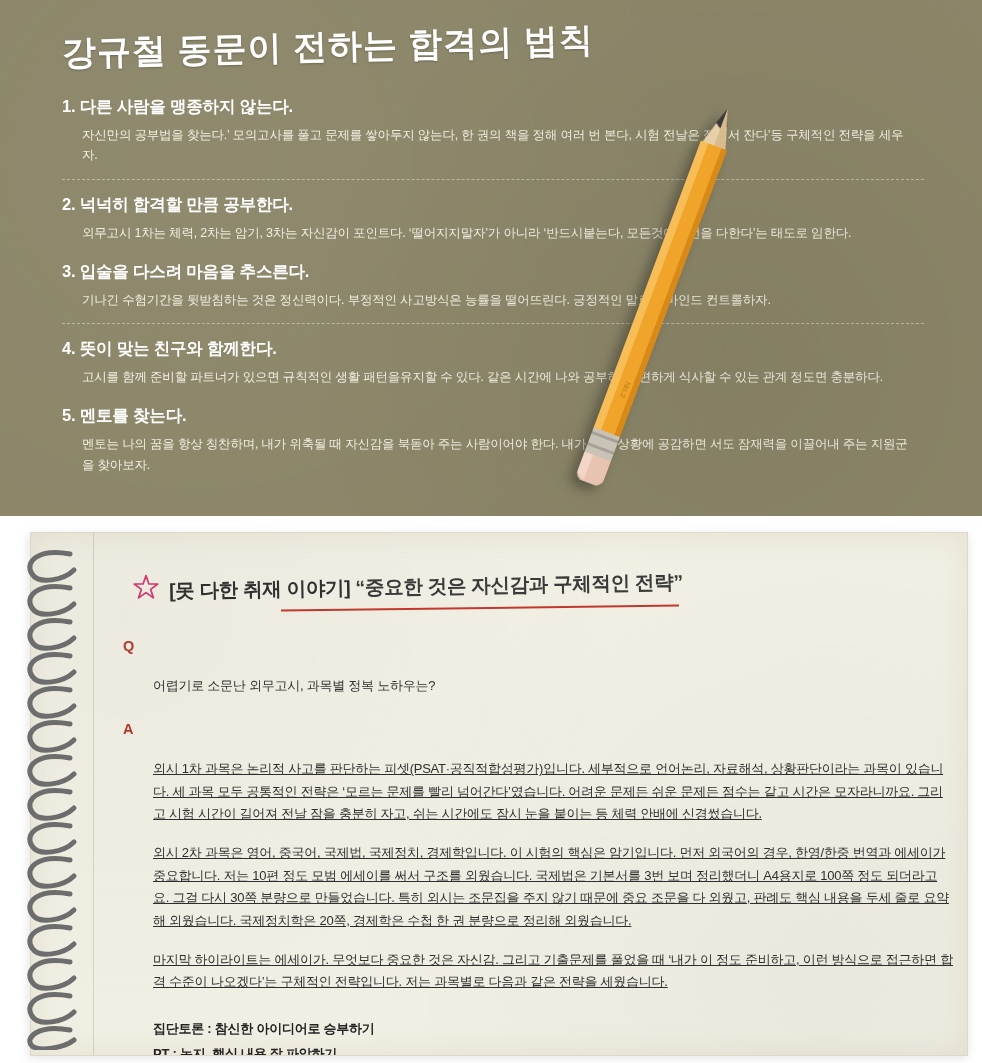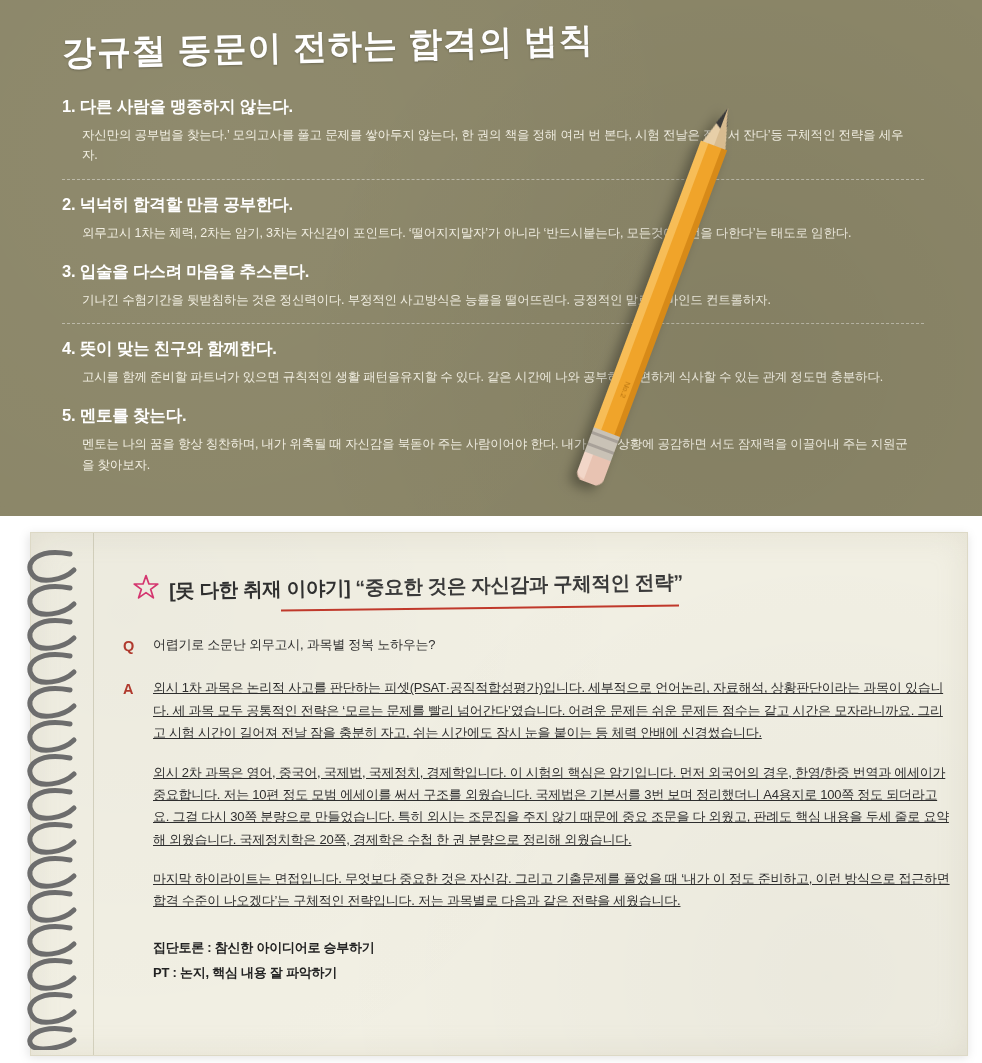--- a/index.html
+++ b/index.html
@@ -165,20 +165,21 @@
     color: #b03a2e;
     line-height: 1.55;
     padding-top: 1px;
   }
   .qa-text {
     flex: 1 1 auto;
     font-size: 13px;
     line-height: 1.72;
     color: #2e2e2e;
     letter-spacing: -0.25px;
+    margin-top: 41px;
   }
   .qa-text p { margin: 0 0 17px 0; text-decoration: underline; }
   .qa-text p:last-child { margin-bottom: 0; }
   .a-row { margin-top: 20px; }
 
   .strategy-list {
     margin-top: 22px;
     font-size: 13px;
     font-weight: bold;
     color: #222222;
@@ -272,21 +273,21 @@
         <div class="qa-row">
           <div class="qa-mark">Q</div>
           <div class="qa-text">어렵기로 소문난 외무고시, 과목별 정복 노하우는?</div>
         </div>
 
         <div class="qa-row a-row">
           <div class="qa-mark">A</div>
           <div class="qa-text">
             <p>외시 1차 과목은 논리적 사고를 판단하는 피셋(PSAT·공직적합성평가)입니다. 세부적으로 언어논리, 자료해석, 상황판단이라는 과목이 있습니다. 세 과목 모두 공통적인 전략은 ‘모르는 문제를 빨리 넘어간다’였습니다. 어려운 문제든 쉬운 문제든 점수는 같고 시간은 모자라니까요. 그리고 시험 시간이 길어져 전날 잠을 충분히 자고, 쉬는 시간에도 잠시 눈을 붙이는 등 체력 안배에 신경썼습니다.</p>
             <p>외시 2차 과목은 영어, 중국어, 국제법, 국제정치, 경제학입니다. 이 시험의 핵심은 암기입니다. 먼저 외국어의 경우, 한영/한중 번역과 에세이가 중요합니다. 저는 10편 정도 모범 에세이를 써서 구조를 외웠습니다. 국제법은 기본서를 3번 보며 정리했더니 A4용지로 100쪽 정도 되더라고요. 그걸 다시 30쪽 분량으로 만들었습니다. 특히 외시는 조문집을 주지 않기 때문에 중요 조문을 다 외웠고, 판례도 핵심 내용을 두세 줄로 요약해 외웠습니다. 국제정치학은 20쪽, 경제학은 수첩 한 권 분량으로 정리해 외웠습니다.</p>
-            <p>마지막 하이라이트는 면접입니다. 무엇보다 중요한 것은 자신감. 그리고 기출문제를 풀었을 때 ‘내가 이 정도 준비하고, 이런 방식으로 접근하면 합격 수준이 나오겠다’는 구체적인 전략입니다. 저는 과목별로 다음과 같은 전략을 세웠습니다.</p>
+            <p>마지막 하이라이트는 에세이가. 무엇보다 중요한 것은 자신감. 그리고 기출문제를 풀었을 때 ‘내가 이 정도 준비하고, 이런 방식으로 접근하면 합격 수준이 나오겠다’는 구체적인 전략입니다. 저는 과목별로 다음과 같은 전략을 세웠습니다.</p>
 
             <div class="strategy-list">
               <div>집단토론 : 참신한 아이디어로 승부하기</div>
               <div>PT : 논지, 핵심 내용 잘 파악하기</div>
             </div>
           </div>
         </div>
 
       </div>
     </div>

